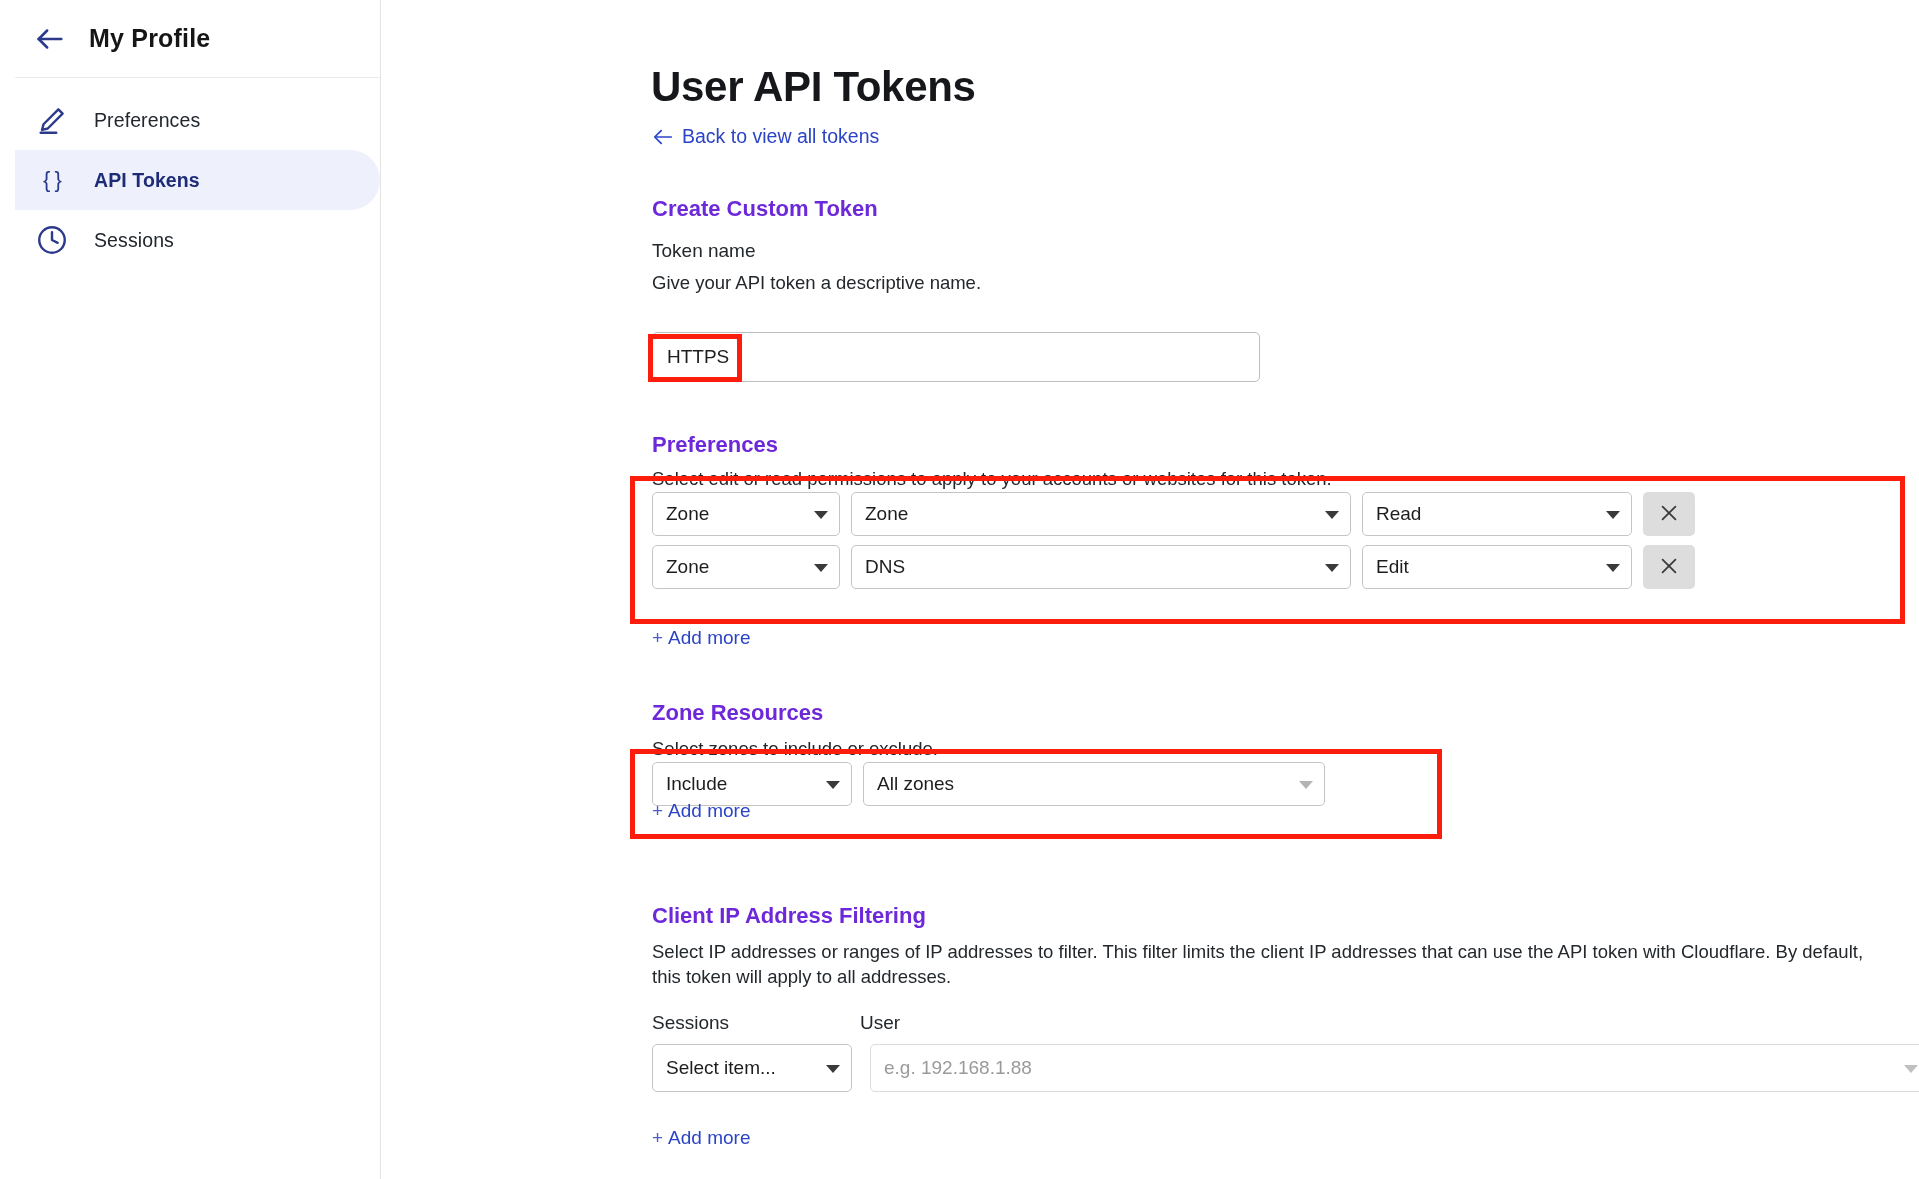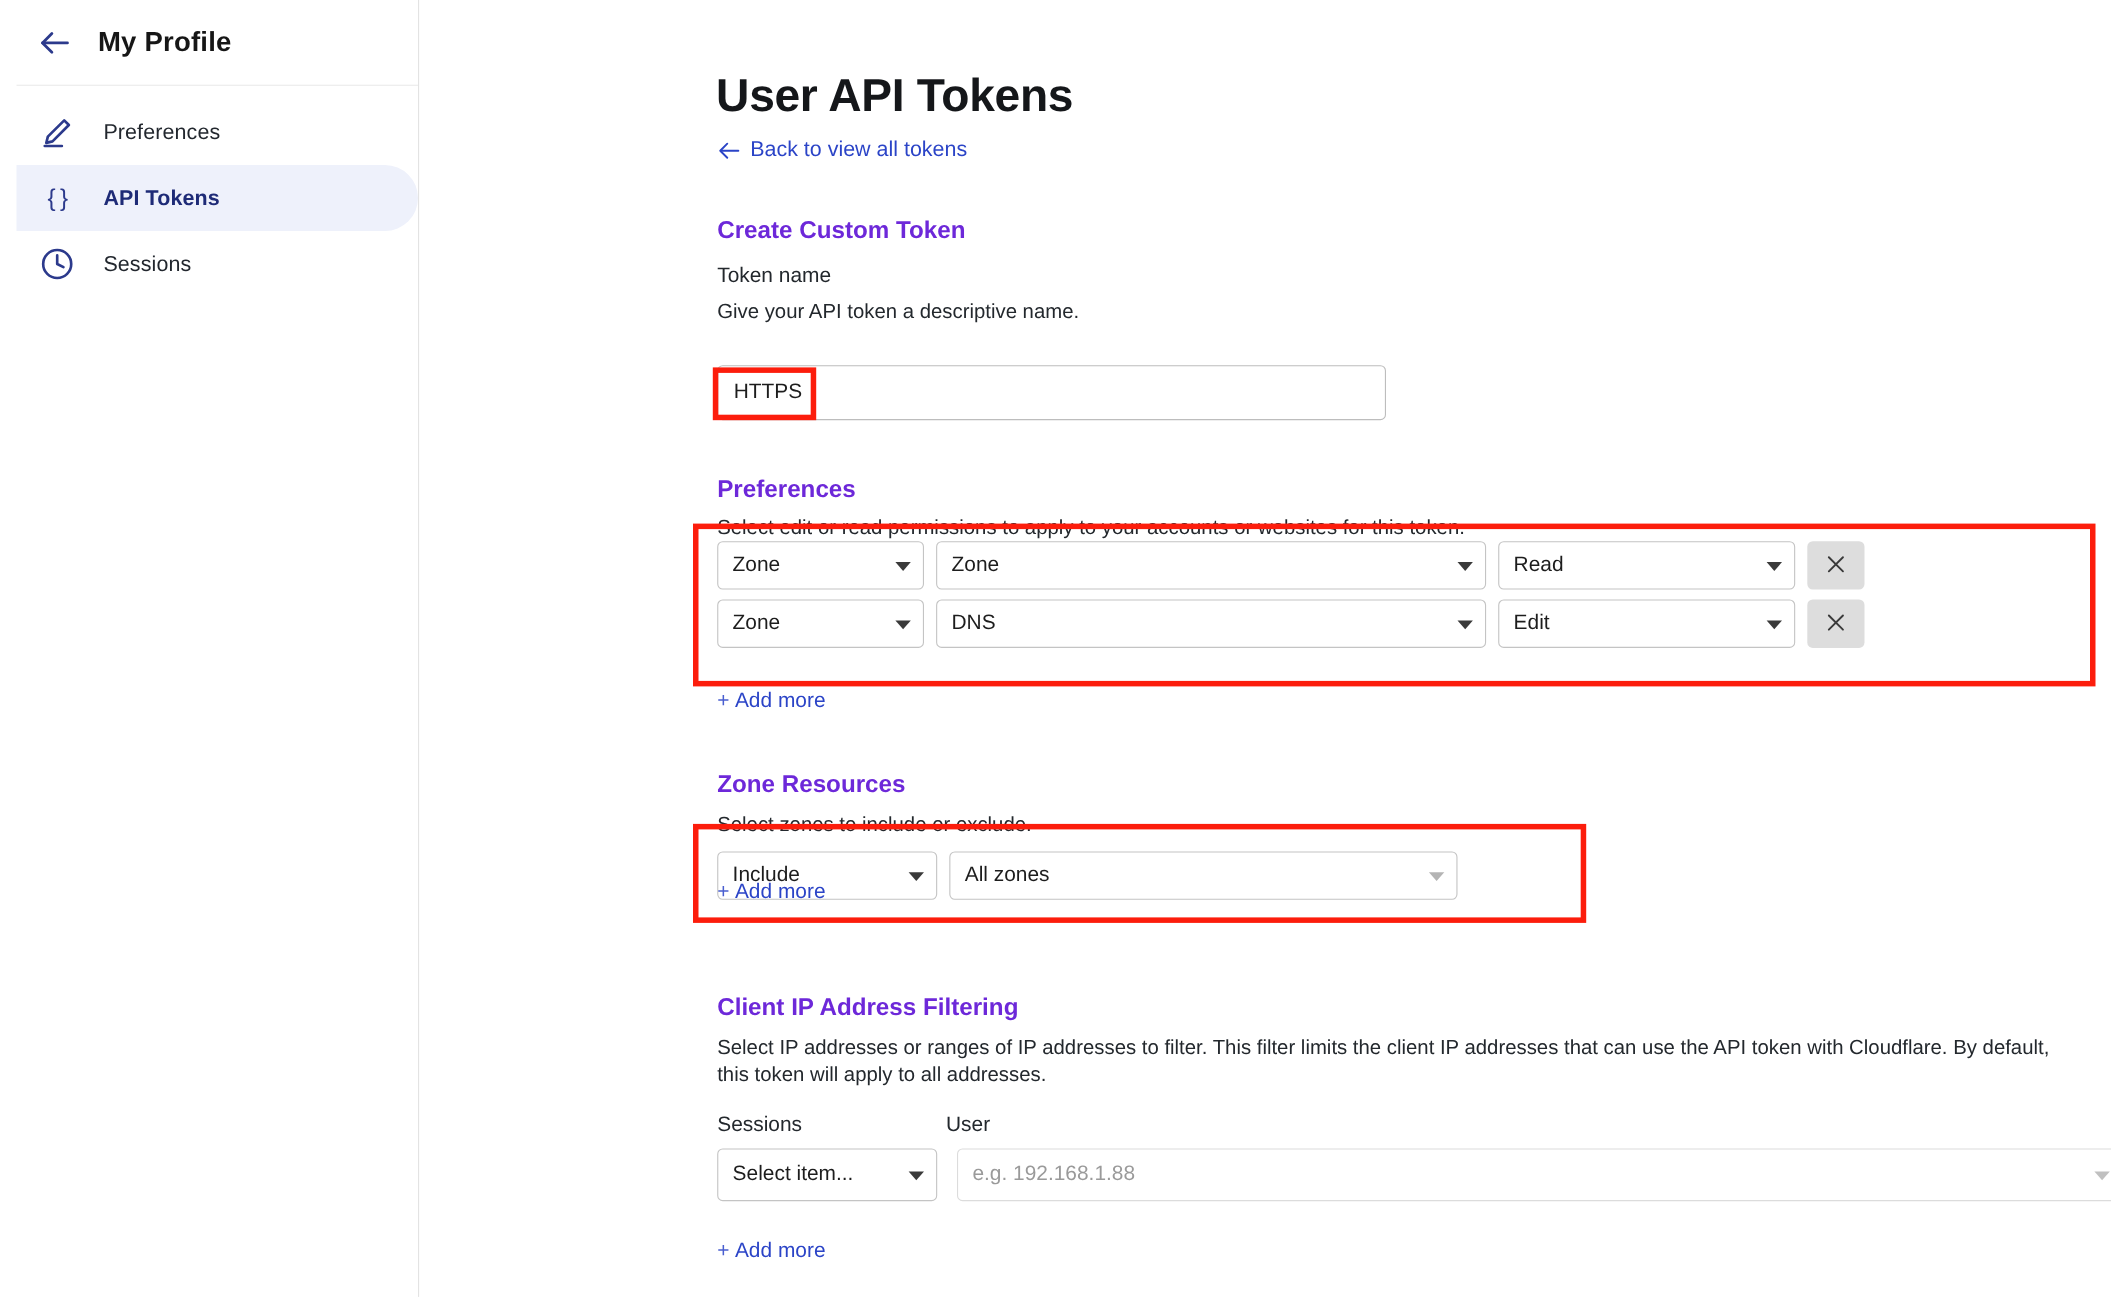--- a/index.html
+++ b/index.html
@@ -140,21 +140,21 @@
   .add-more {
     color: #2b44c7; font-size: 19px; cursor: pointer;
     display: inline-flex; align-items: center;
   }
   .add-more .plus { margin-right: 5px; font-size: 19px; color: #4a5fd0; }
   .am-perm { position: absolute; left: 0; top: 627px; }
 
   
   .zr-title { position: absolute; left: 0; top: 700px; }
   .zr-desc  { position: absolute; left: 0; top: 738px; }
-  .zr-row   { position: absolute; left: 0; top: 762px; display: flex; align-items: center; margin-top: 12px; }
+  .zr-row   { position: absolute; left: 0; top: 762px; display: flex; align-items: center; }
   .zr-w1 { width: 200px; }
   .zr-w2 { width: 462px; margin-left: 11px; }
   .am-zr { position: absolute; left: 0; top: 800px; }
 
   
   .cip-title { position: absolute; left: 0; top: 903px; }
   .cip-desc  { position: absolute; left: 0; top: 940px; width: 1230px; line-height: 1.33; }
   .op-label  { position: absolute; left: 0; top: 1012px; }
   .val-label { position: absolute; left: 208px; top: 1012px; }
   .cip-row   { position: absolute; left: 0; top: 1044px; display: flex; align-items: center; }

